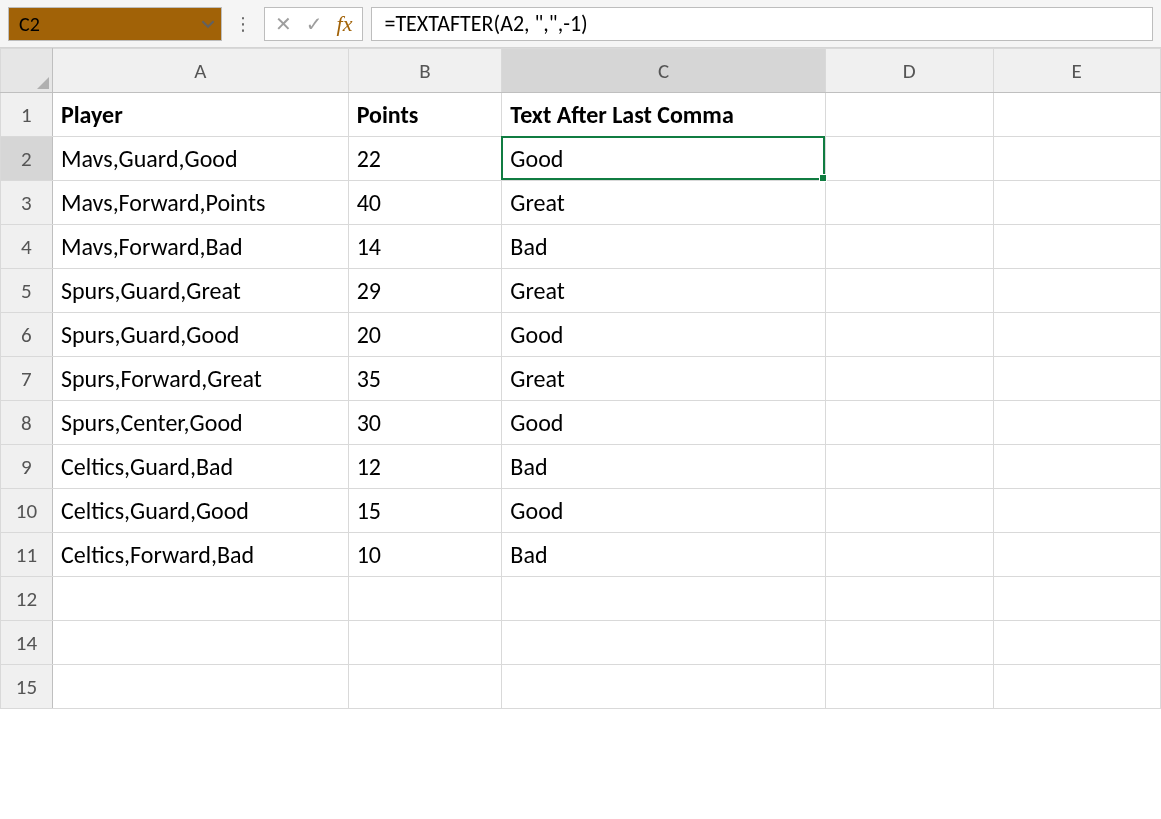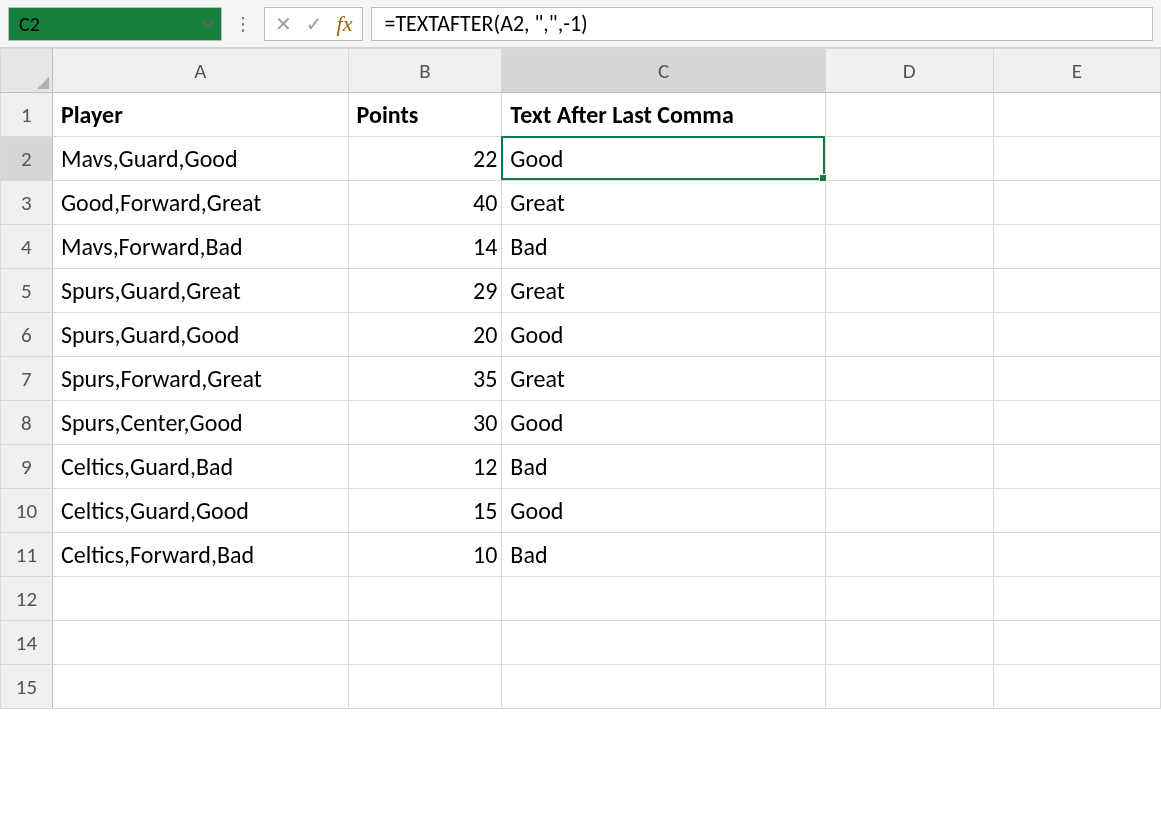--- a/index.html
+++ b/index.html
@@ -14,21 +14,21 @@
     align-items: center;
     height: 48px;
     background: #f5f5f5;
     border-bottom: 1px solid #d4d4d4;
     padding: 6px 8px;
     gap: 8px;
   }
   .name-box {
     display: flex;
     align-items: center;
-    background: #15803d;
+    background: #a16207;
     border: 1px solid #bdbdbd;
     height: 34px;
     width: 214px;
     padding: 0 6px 0 10px;
     font-size: 20px;
     justify-content: space-between;
   }
   .name-box .chev { color:#616161; }
   .vdots {
     color:#616161;
@@ -108,21 +108,21 @@
     border-right:1px solid #bfbfbf;
   }
   .row-head.sel { background:#d6d6d6; }
   .cell {
     padding: 0 8px;
     vertical-align: middle;
     white-space: nowrap;
     overflow: visible;
   }
   .cell.bold { font-weight:700; }
-  .cell.right { text-align:right; padding-right:4px;}
+  .cell.right { text-align:left; padding-right:4px;}
   .cell.left { text-align:left;margin-top:28px; }
   .col-A { width:296px; }
   .col-B { width:154px; }
   .col-C { width:324px; }
   .col-D { width:168px; }
   .col-E { width:168px; }
 
   .active-overlay {
     position:absolute;
     border:2px solid #107c41;
@@ -181,21 +181,21 @@
   <tr>
     <th class="row-head sel">2</th>
     <td class="cell left">Mavs,Guard,Good</td>
     <td class="cell right">22</td>
     <td class="cell left" id="active-cell">Good</td>
     <td class="cell"></td>
     <td class="cell"></td>
   </tr>
   <tr>
     <th class="row-head">3</th>
-    <td class="cell left">Good,Forward,Great</td>
+    <td class="cell left">Mavs,Forward,Points</td>
     <td class="cell right">40</td>
     <td class="cell left">Great</td>
     <td class="cell"></td>
     <td class="cell"></td>
   </tr>
   <tr>
     <th class="row-head">4</th>
     <td class="cell left">Mavs,Forward,Bad</td>
     <td class="cell right">14</td>
     <td class="cell left">Bad</td>

